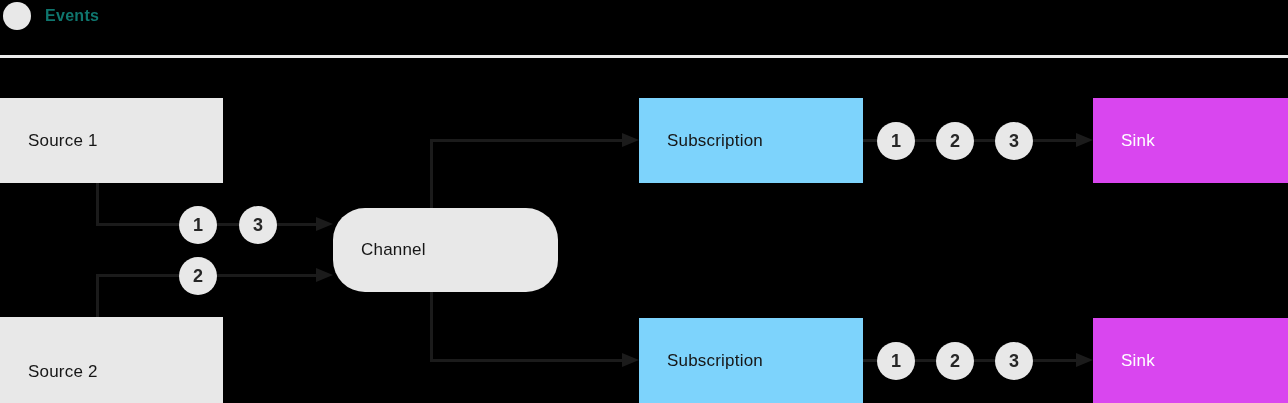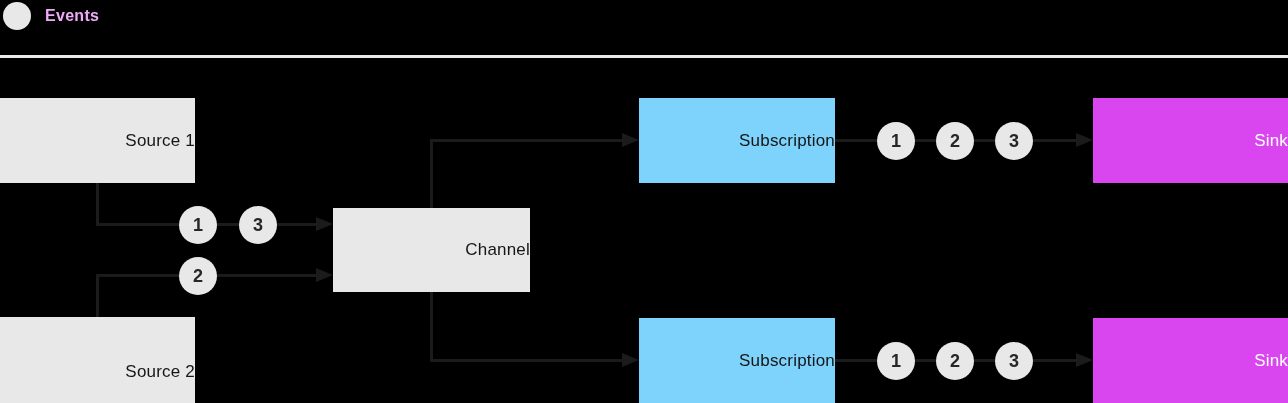--- a/index.html
+++ b/index.html
@@ -13,34 +13,35 @@
   }
 
   
   .legend-dot {
     position: absolute; left: 3px; top: 2px;
     width: 28px; height: 28px; border-radius: 50%;
     background: #e8e8e8;
   }
   .legend-label {
     position: absolute; left: 45px; top: 7px;
-    font-size: 16px; font-weight: 700; color: #f0abfc;
+    font-size: 16px; font-weight: 700; color: #0f766e;
     letter-spacing: 0.3px;
   }
   .divider {
     position: absolute; left: 0; top: 55px;
     width: 1288px; height: 3px; background: #ebebeb;
   }
 
   
   .node {
     position: absolute;
-    display: flex; align-items: center; justify-content: flex-end;
+    display: flex; align-items: center; justify-content: flex-start;
     font-size: 17px; font-weight: 500; color: #161616;
     letter-spacing: 0.2px;
+    padding-left: 28px;
   }
   .node.gray      { background: #e8e8e8; }
   .node.lightblue { background: #7dd3fc; }
   .node.blue      { background: #d946ef; color: #ffffff; }
 
   
   .seg { position: absolute; background: #1b1b1b; }
   .arrowhead {
     position: absolute; width: 0; height: 0;
     border-top: 7px solid transparent;
@@ -89,21 +90,21 @@
   <div class="arrowhead" style="left:1076px; top:353px;"></div>
 
   <div class="node gray" style="left:0; top:98px; width:195px; height:85px;">
     <span>Source 1</span>
   </div>
 
   <div class="node gray" style="left:0; top:317px; width:195px; height:110px;">
     <span>Source 2</span>
   </div>
 
-  <div class="node gray" style="left:333px; top:208px; width:197px; height:84px;">
+  <div class="node gray" style="left:333px; top:208px; width:197px; height:84px;border-radius:32px;">
     <span>Channel</span>
   </div>
 
   <div class="node lightblue" style="left:639px; top:98px; width:196px; height:85px;">
     <span>Subscription</span>
   </div>
 
   <div class="node lightblue" style="left:639px; top:318px; width:196px; height:85px;">
     <span>Subscription</span>
   </div>

